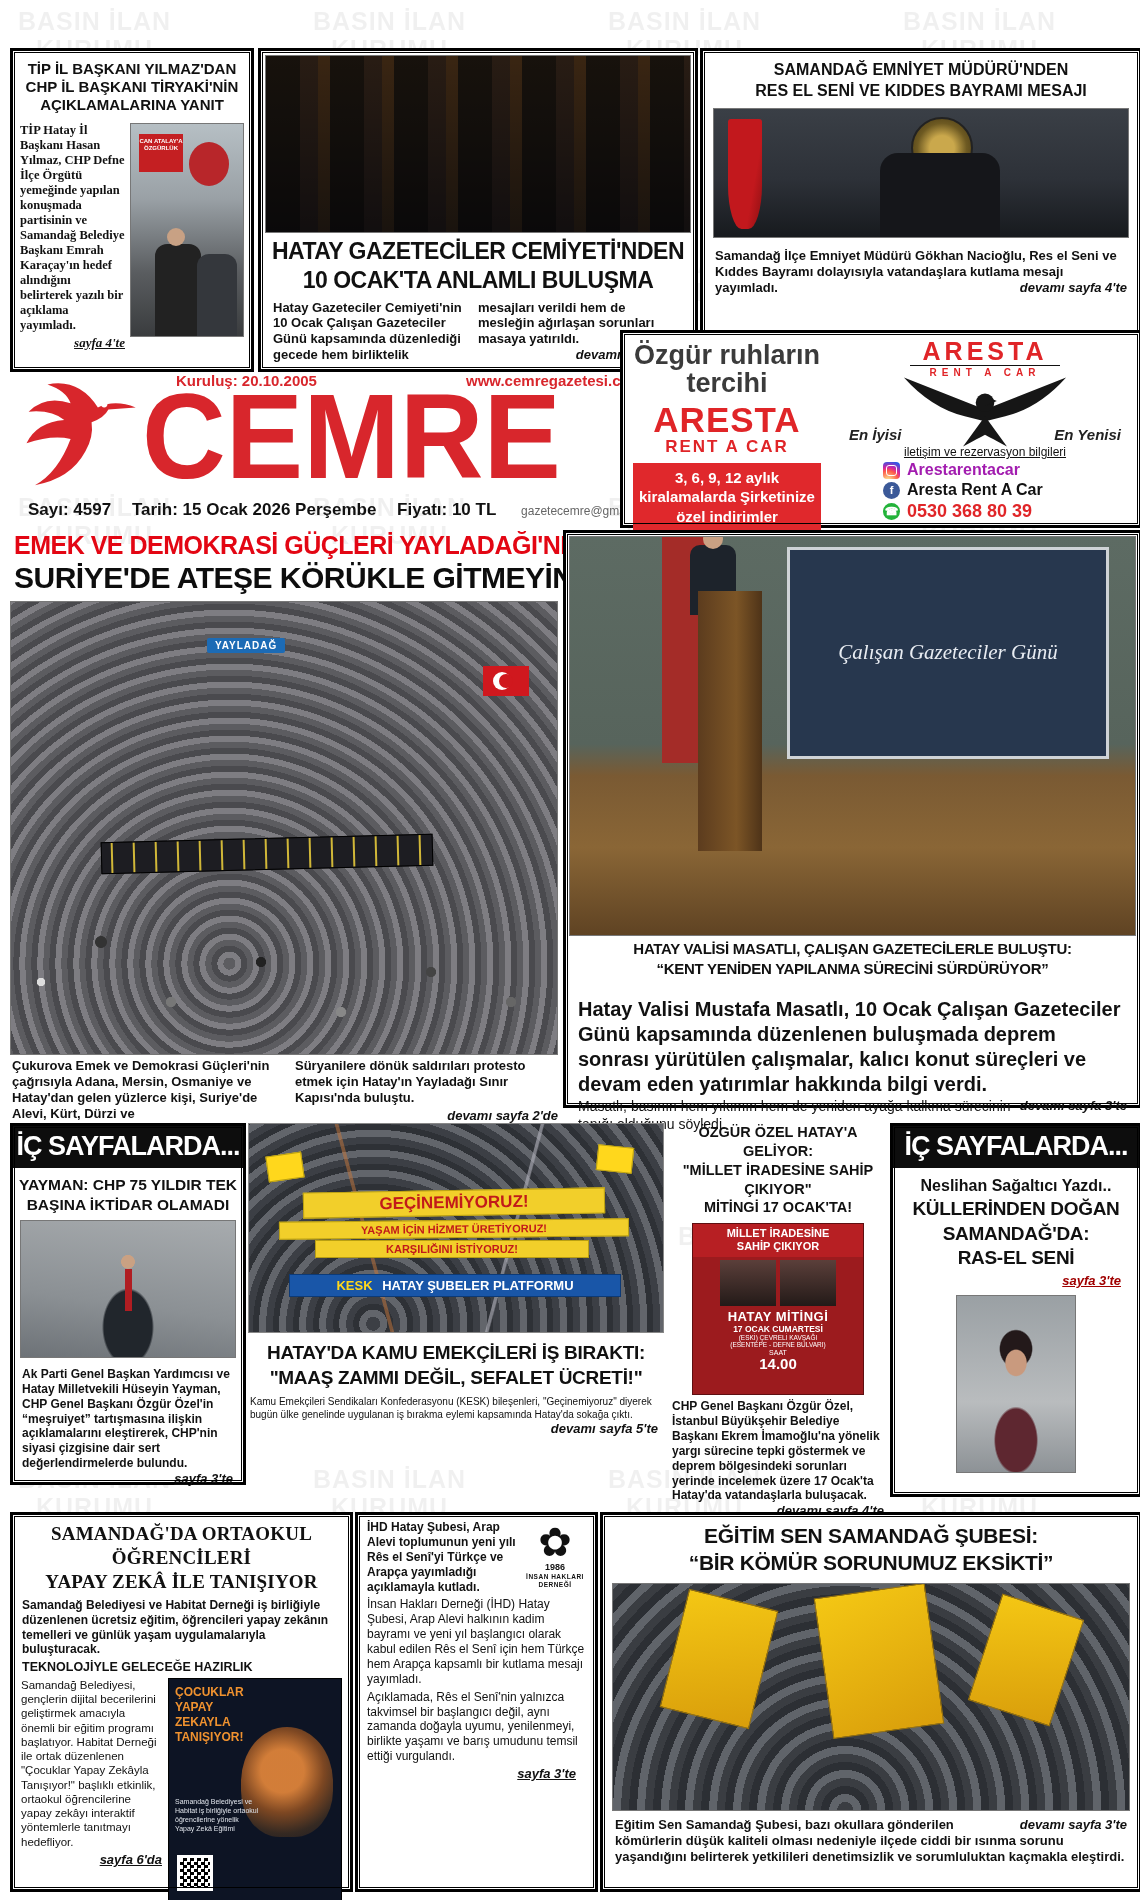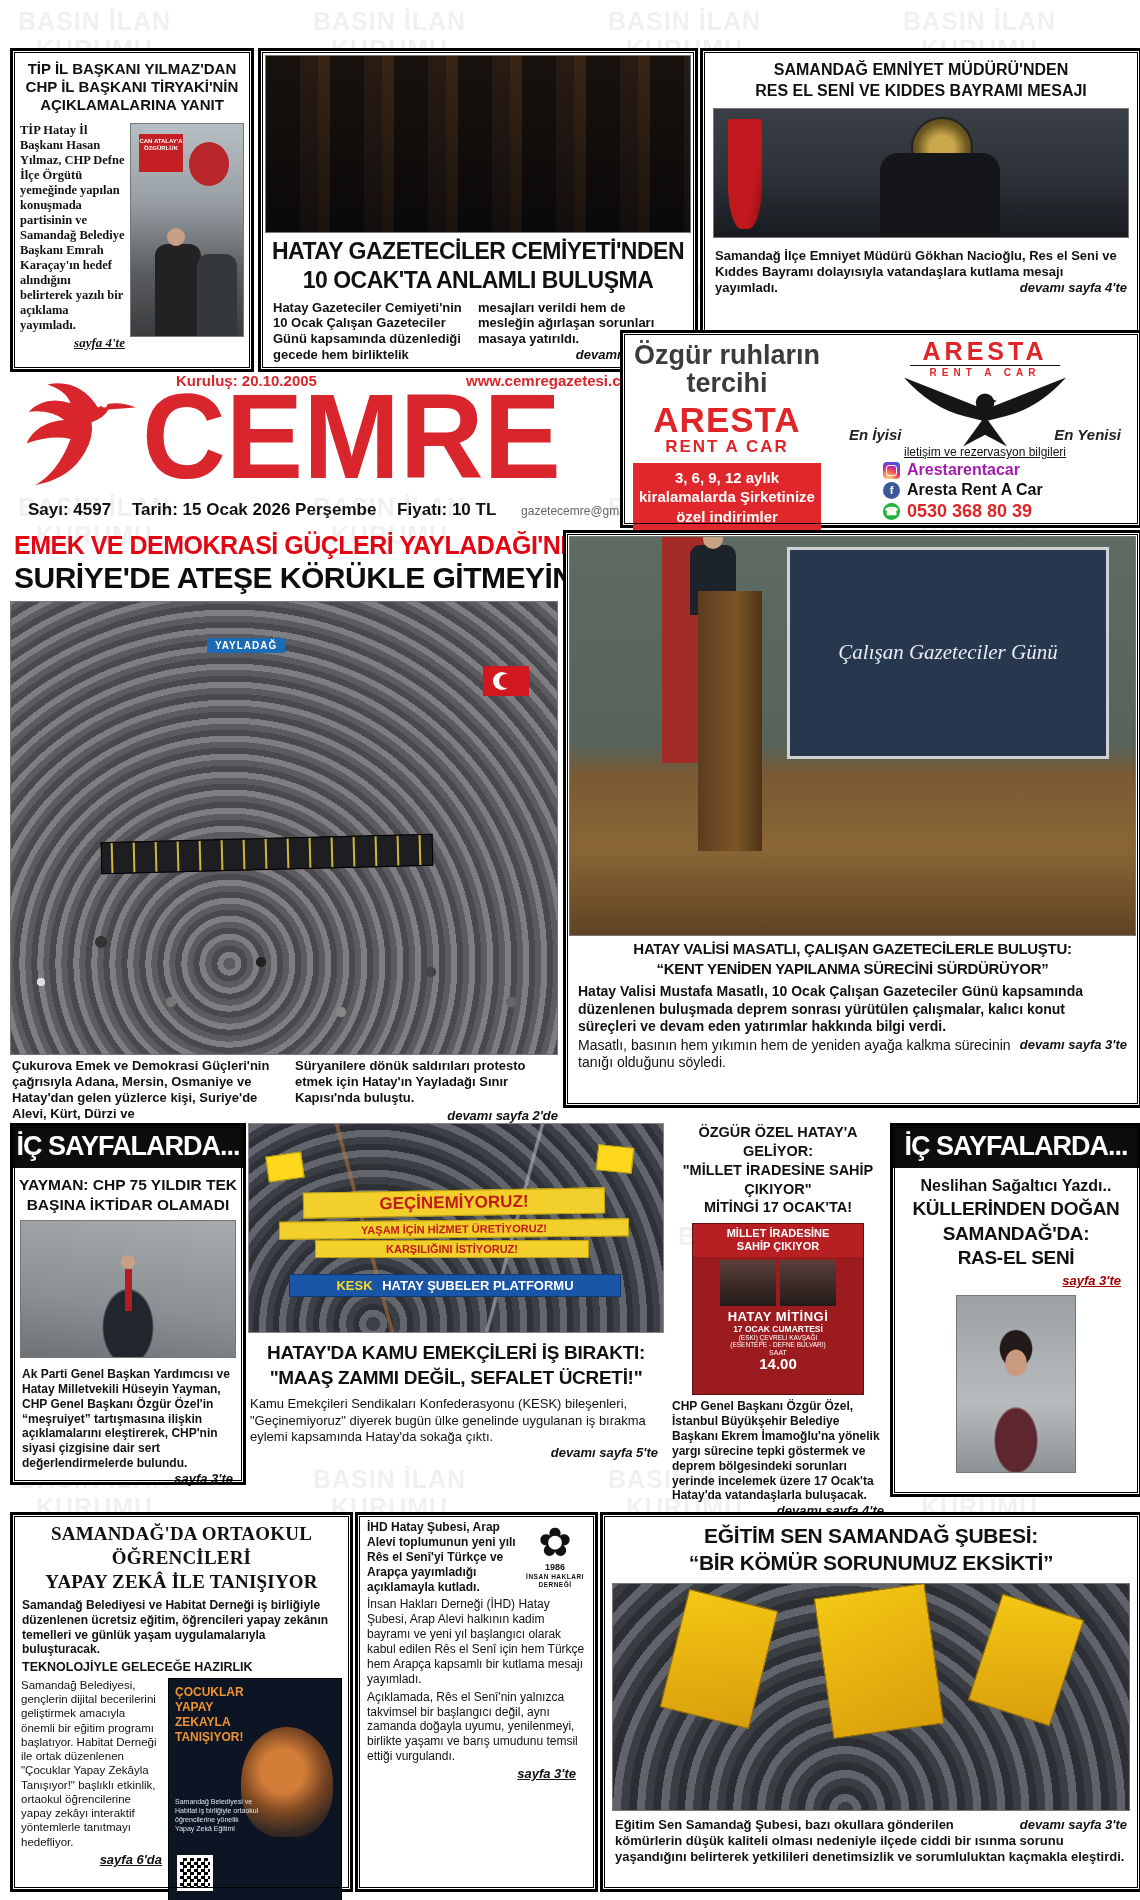--- a/index.html
+++ b/index.html
@@ -118,21 +118,21 @@
   #vali{left:563px;top:530px;width:573px;height:572px;}
   .vali-photo{height:398px;margin:3px;background:linear-gradient(180deg,#5d6b63 0%,#57645c 52%,#7a5a33 60%,#8a6636 78%,#5f4323 100%);}
   .vali-red{position:absolute;left:92px;top:0;width:56px;height:226px;background:#a42c28;}
   .vali-screen{position:absolute;right:26px;top:10px;width:300px;height:190px;background:#27374e;
      border:3px solid #cfd3d6;display:flex;align-items:center;justify-content:center;text-align:center;
      color:#e8ecf2;font-family:"Liberation Serif",serif;font-style:italic;font-size:21px;line-height:1.3;padding:8px;}
   .vali-podium{position:absolute;left:128px;top:54px;width:64px;height:260px;background:linear-gradient(90deg,#5c3c1e,#7c5526 60%,#4e3318);}
   .vali-man{position:absolute;left:120px;top:8px;width:46px;height:70px;background:#1d232b;border-radius:10px 10px 0 0;}
   .vali-man::before{content:"";position:absolute;left:13px;top:-16px;width:20px;height:20px;border-radius:50%;background:#caa183;}
   .vali-title{font-size:15px;line-height:1.3;font-weight:900;text-align:center;letter-spacing:-.3px;}
-  .vali-lede{padding:5px 12px 0;font-size:14px;font-weight:700;line-height:1.25;}
+  .vali-lede{padding:5px 12px 0;font-size:20px;font-weight:700;line-height:1.25;margin-top:14px;}
   .vali-body{padding:1px 12px 0;font-size:14px;line-height:1.25;}
   .vali-body .pref{float:right;}
 
   
   #icl{left:10px;top:1123px;width:230px;height:356px;}
   .icl-title{font-size:15.5px;line-height:1.3;font-weight:800;text-align:center;padding:7px 4px 3px;}
   .icl-photo{height:136px;margin:2px 7px;background:
      radial-gradient(40px 60px at 50% 78%,#21262c 0 60%,transparent 65%),
      radial-gradient(11px 11px at 50% 30%,#caa183 0 60%,transparent 65%),
      linear-gradient(8deg,#6d7277 0%,#8b9094 40%,#a7abae 100%);}
@@ -150,21 +150,21 @@
   .kbn{position:absolute;background:#f2cf2a;color:#c21a1a;font-weight:800;text-align:center;
        border:1px solid #b99f12;}
   .kbn1{left:54px;top:66px;width:300px;font-size:17px;padding:2px 0;transform:rotate(-1deg);}
   .kbn2{left:30px;top:96px;width:348px;font-size:11px;padding:2px 0;transform:rotate(-.6deg);}
   .kbn3{left:66px;top:116px;width:272px;font-size:11px;padding:2px 0;}
   .kbn4{left:40px;top:150px;width:330px;background:#1956a8;color:#fff;border:1px solid #0d3a76;
         font-size:13px;padding:3px 0;font-weight:800;}
   .kbn4 b{color:#ffd71c;margin-right:6px;}
   .kflag{position:absolute;width:34px;height:24px;background:#ffd71c;border:1px solid #b99f12;}
   .kesk-title{font-size:19px;line-height:1.3;font-weight:900;text-align:center;margin-top:8px;letter-spacing:-.3px;}
-  .kesk-body{font-size:13px;line-height:1.25;margin-top:6px;padding:0 2px;}
+  .kesk-body{font-size:10px;line-height:1.25;margin-top:6px;padding:0 2px;}
   .kesk-pref{text-align:right;padding-right:6px;}
 
   #ozel{left:672px;top:1123px;width:212px;}
   .ozel-title{font-size:14.5px;line-height:1.3;font-weight:800;text-align:center;}
   .ozel-poster{width:170px;height:170px;margin:6px auto 4px;background:#9c1b1e;position:relative;
                border:1px solid #5e0f11;color:#fff;text-align:center;overflow:hidden;}
   .op-top{background:#b71f23;padding:3px 2px;font-weight:800;font-size:11px;line-height:1.2;}
   .op-photos{display:flex;gap:4px;justify-content:center;margin-top:3px;}
   .op-photos i{width:56px;height:46px;background:linear-gradient(180deg,#5b3f3a,#231a18);display:block;}
   .op-mid1{font-size:13px;font-weight:900;margin-top:3px;letter-spacing:.5px;}

